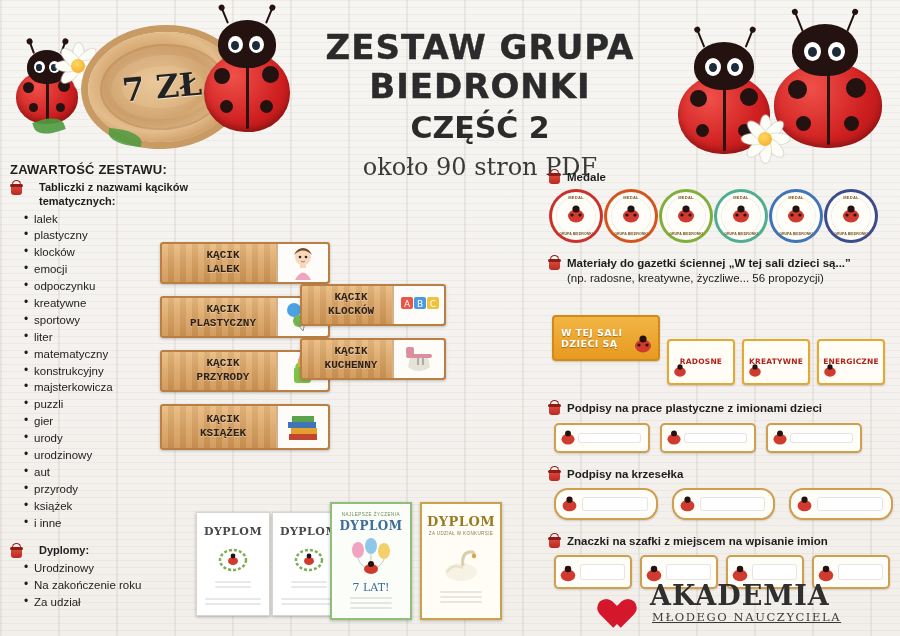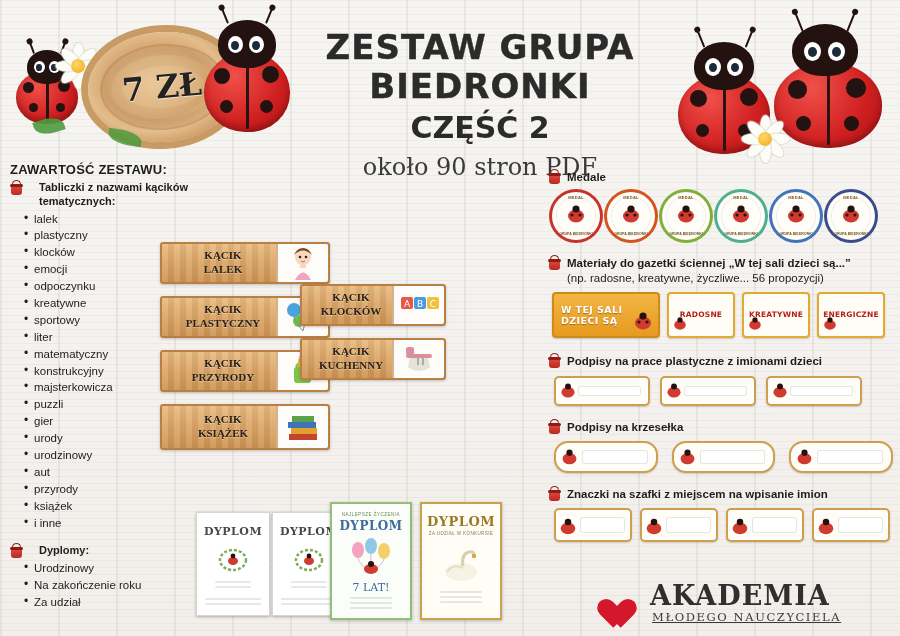--- a/index.html
+++ b/index.html
@@ -175,21 +175,21 @@
     background:
       repeating-linear-gradient(90deg, rgba(255,255,255,0.07) 0 6px, rgba(0,0,0,0.05) 6px 12px),
       linear-gradient(180deg,#e9bb80 0%, #dda86a 45%, #cf9553 100%);
     border: 2px solid #b97f44;
     border-radius: 3px;
     box-shadow: 0 1px 3px rgba(0,0,0,0.22);
     display: flex; align-items: center;
   }
   .plaque .ptext {
     flex: 1; text-align: center;
-    font-family: Liberation Serif, serif;
+    font-family: Liberation Mono, monospace;
     font-weight: bold; font-size: 11px; color: #2c2118; line-height: 1.25;
     text-shadow: 0 1px 0 rgba(255,255,255,0.35);
     padding-left: 8px;
   }
   .plaque .picon {
     width: 52px; height: 100%; flex: 0 0 52px;
     border-left: 2px solid rgba(185,127,68,0.6);
     background: #fdfcf8;
     display: flex; align-items: center; justify-content: center;
     margin: 0; border-radius: 0 2px 2px 0;
@@ -234,21 +234,21 @@
   .wtejsali .l1, .wtejsali .l2 {
     font-family: "DejaVu Sans", sans-serif;
     font-weight: bold; font-size: 9.5px; color: #fff;
     text-shadow: 0 1px 1px rgba(120,70,0,0.6);
     letter-spacing: .4px;
   }
   .word-card {
     width: 68px; height: 46px; border-radius: 4px;
     background: #fffdf6; border: 2px solid #e3a930;
     display: flex; align-items: center; justify-content: center;
-    position: relative; box-shadow: 0 1px 2px rgba(0,0,0,0.18);
+    position: relative; box-shadow: 0 1px 2px rgba(0,0,0,0.18); margin-top: 47px;
   }
   .word-card span {
     font-family: "DejaVu Sans", sans-serif;
     font-weight: bold; font-size: 7.5px; color: #b2221b; letter-spacing: .2px;
   }
 
   .labels-row { display: flex; gap: 10px; margin: 7px 0 0 6px; }
   .name-label {
     width: 96px; height: 30px; border-radius: 5px;
     background: #fffdf7; border: 2px solid #cf9e4e;

